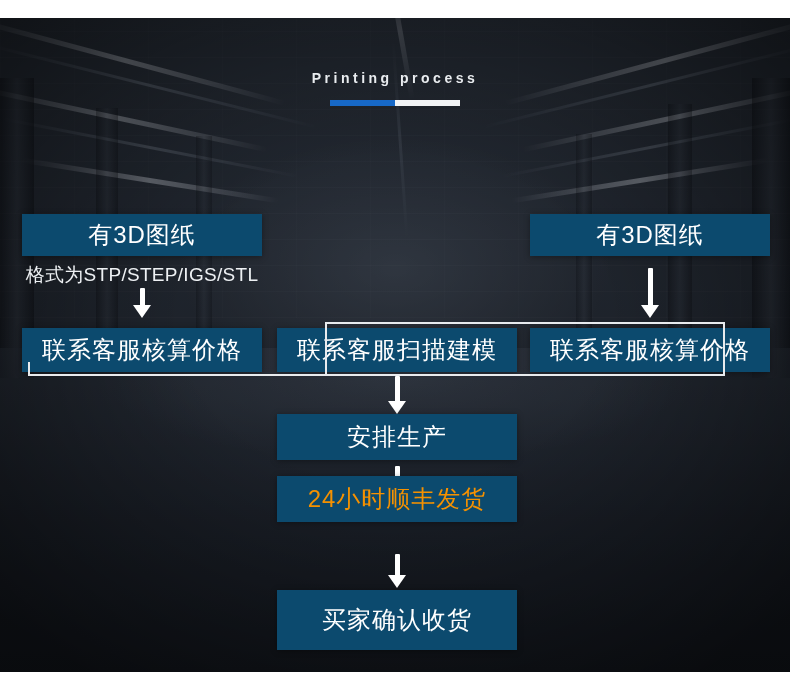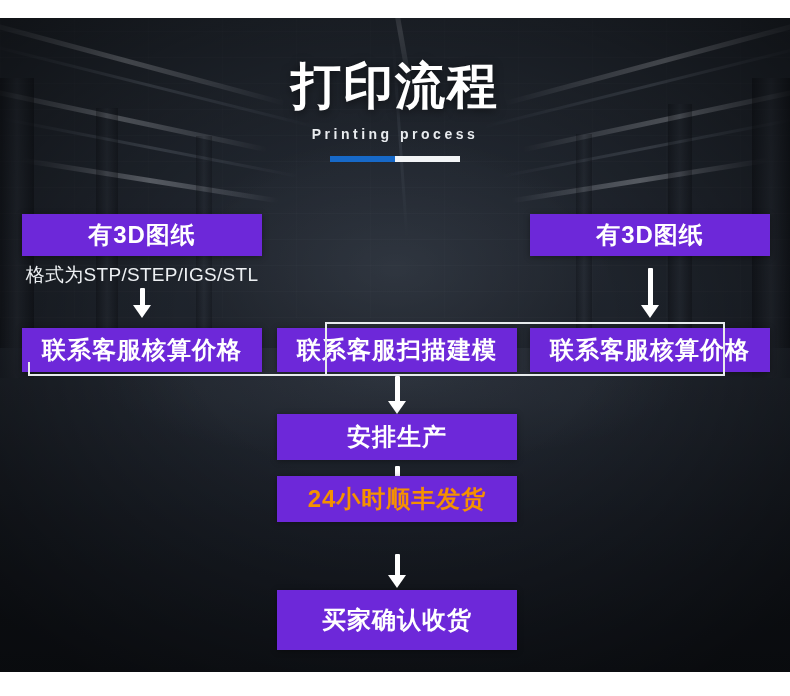--- a/index.html
+++ b/index.html
@@ -47,21 +47,21 @@
   .header{position:absolute;left:0;top:58px;width:790px;text-align:center;}
   .title{font-size:50px;line-height:56px;font-weight:bold;color:#ffffff;letter-spacing:2px;
          text-shadow:0 2px 10px rgba(0,0,0,.55);}
   .subtitle{margin-top:12px;font-size:14px;letter-spacing:3.5px;color:#e9ecef;font-weight:bold;}
   .accent{margin:14px auto 0;width:130px;height:6px;display:block;}
   .accent i{display:block;float:left;width:65px;height:6px;}
   .accent .a-blue{background:#1769c8;}
   .accent .a-white{background:#f2f4f6;}
 
   
-  .box{position:absolute;background:#6d28d9;color:#ffffff;font-weight:bold;
+  .box{position:absolute;background:#0c4a6e;color:#ffffff;font-weight:normal;
        display:flex;align-items:center;justify-content:center;
        font-size:24px;letter-spacing:1px;box-shadow:0 1px 6px rgba(0,0,0,.35);}
   .box.orange{color:#f59100;}
   .note{position:absolute;color:#eef1f4;font-size:19px;letter-spacing:.3px;text-align:center;white-space:nowrap;}
 
   
   .arr{position:absolute;}
   .arr .shaft{position:absolute;left:50%;top:0;width:5px;margin-left:-2.5px;background:#ffffff;border-radius:1px;}
   .arr .head{position:absolute;left:50%;bottom:0;margin-left:-9px;width:0;height:0;
              border-left:9px solid transparent;border-right:9px solid transparent;border-top:13px solid #ffffff;}
@@ -102,21 +102,20 @@
 
     <div class="floorglow"></div>
     <div class="tint"></div>
     <div class="vign"></div>
   </div>
 
   <div class="strip strip-top"></div>
   <div class="strip strip-bot"></div>
 
   <div class="header">
-    <div class="title">打印流程</div>
     <div class="subtitle">Printing process</div>
     <span class="accent">
       <i class="a-blue"></i>
         <i class="a-white"></i>
     </span>
   </div>
 
   <div class="box" style="left:22px;top:214px;width:240px;height:42px;">
     <span>有3D图纸</span>
   </div>

